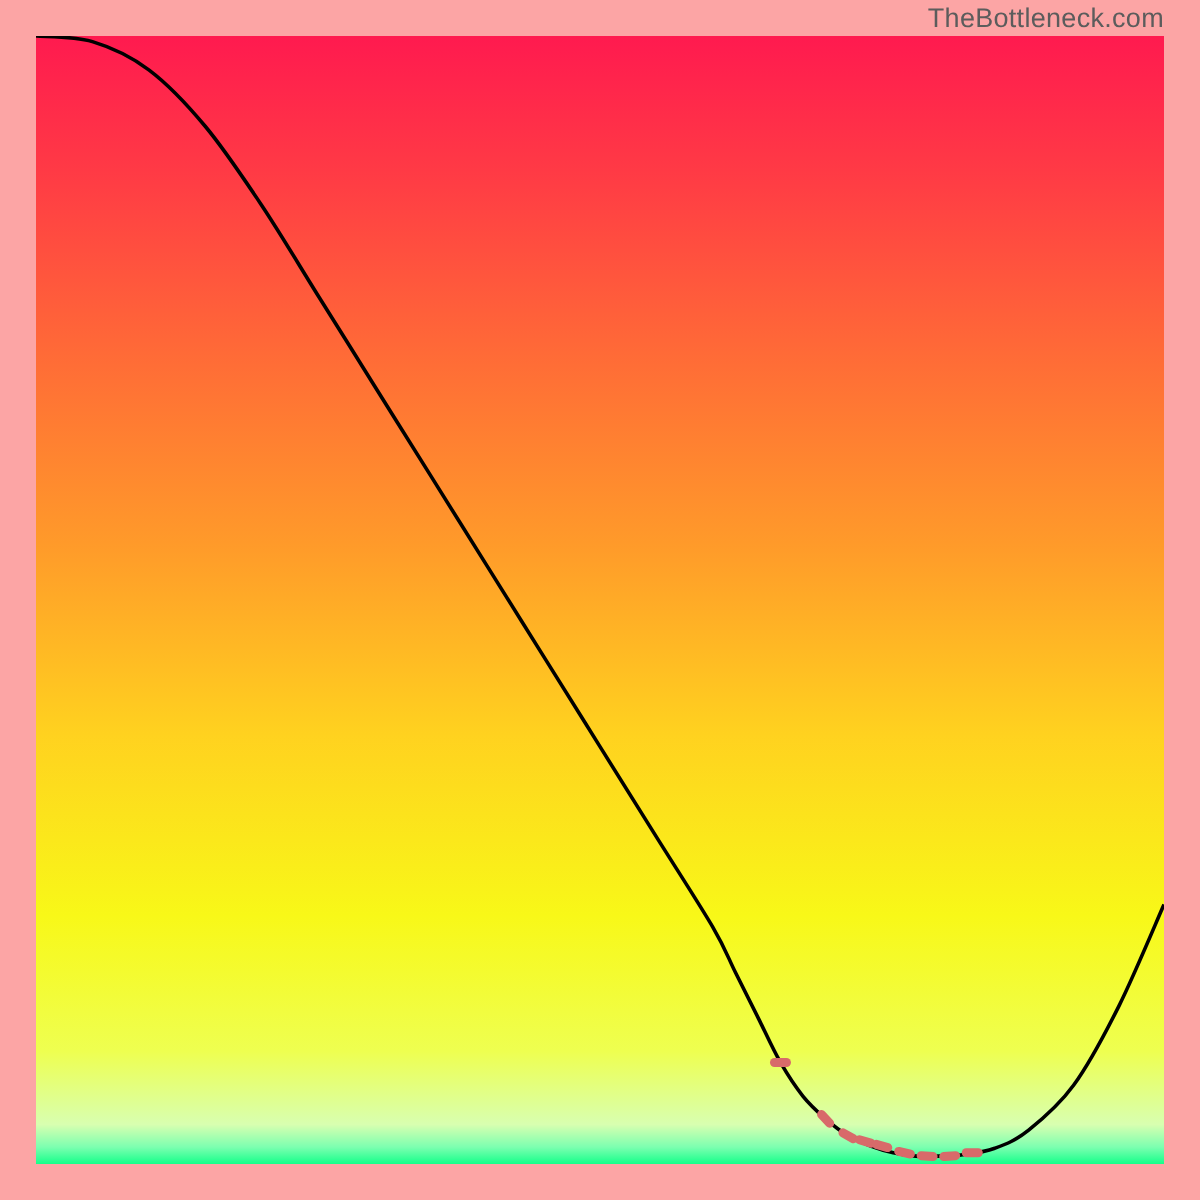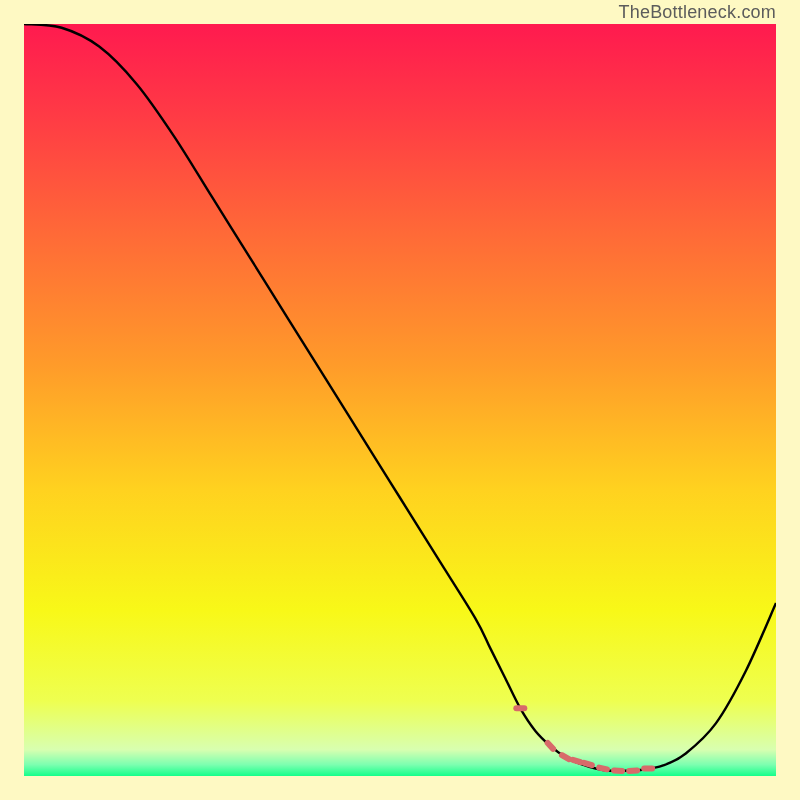--- a/index.html
+++ b/index.html
@@ -10,21 +10,21 @@
     background: #000000;
     overflow: hidden;
     font-family: Arial, Helvetica, sans-serif;
   }
   .frame {
     position: absolute;
     top: 0;
     left: 0;
     width: 800px;
     height: 800px;
-    background: #fef9c3;
+    background: #fca5a5;
   }
   .plot-area {
     position: absolute;
     overflow: hidden;
   }
   .gradient-bg {
     position: absolute;
     left: 0;
     top: 0;
     width: 100%;

